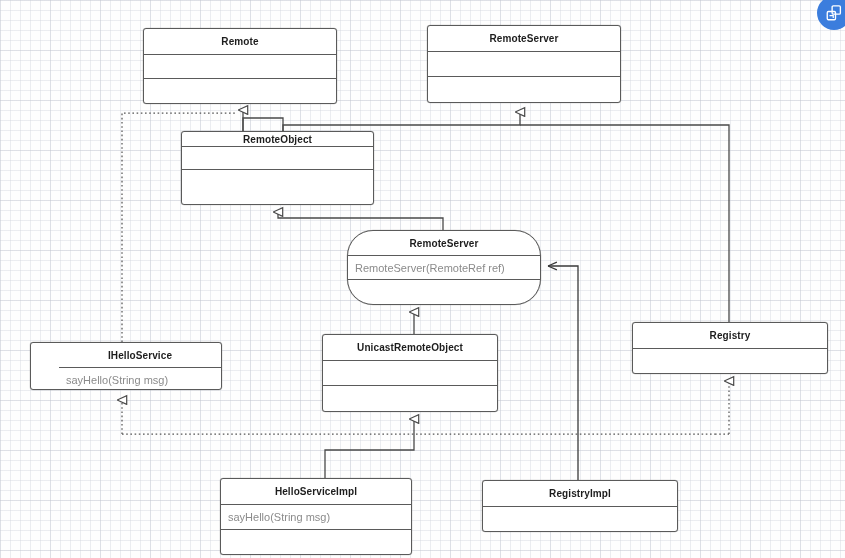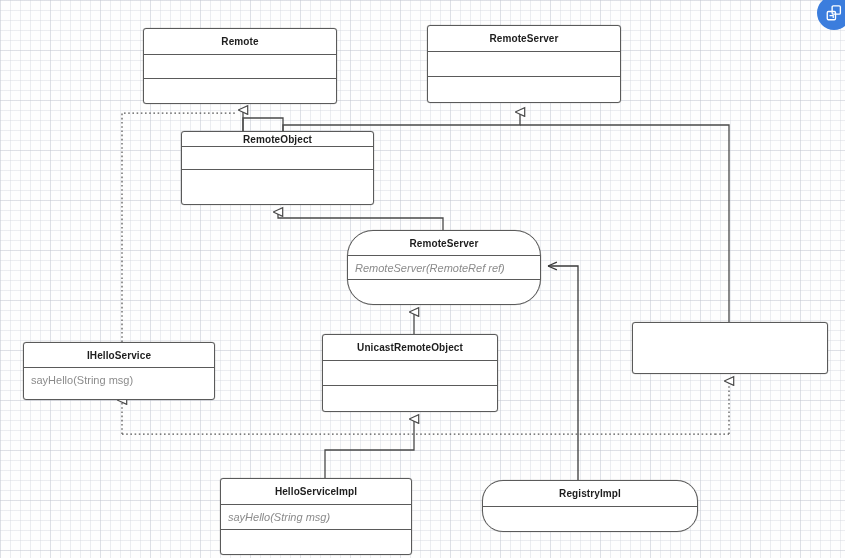--- a/index.html
+++ b/index.html
@@ -56,21 +56,20 @@
     box-sizing: border-box;
     width: 100%;
     display: flex;
     align-items: center;
     padding-left: 7px;
     font-size: 11px;
     color: #8b8b8b;
   }
   .uml-compartment.divided {
     border-bottom: 1.3px solid #5a5a5a;
-    font-style: italic;
   }
   .badge-icon {
     position: absolute;
     right: -6px;
     top: -4px;
     width: 34px;
     height: 34px;
     border-radius: 50%;
     background: #3b7ddd;
     display: flex;
@@ -132,38 +131,39 @@
       <div class="uml-class" style="left: 181px; top: 131px; width: 193px; height: 74px;">
         <div class="uml-title" style="height: 15px;">RemoteObject</div>
         <div class="uml-compartment divided" style="height: 23px;"></div>
         <div class="uml-compartment" style="height: 23px;"></div>
       </div>
       <div class="uml-class" style="left: 347px; top: 230px; width: 194px; height: 75px; border-radius: 26px;">
         <div class="uml-title" style="height: 25px;">RemoteServer</div>
         <div class="uml-compartment divided" style="height: 24px;">RemoteServer(RemoteRef ref)</div>
         <div class="uml-compartment" style="height: 24px;"></div>
       </div>
-      <div class="uml-class" style="left: 23px; top: 342px; width: 192px; height: 58px;">
+      <div class="uml-class" style="left: 30px; top: 342px; width: 192px; height: 48px; padding-left: 28px;">
         <div class="uml-title" style="height: 25px;">IHelloService</div>
         <div class="uml-compartment" style="height: 24px;">sayHello(String msg)</div>
       </div>
       <div class="uml-class" style="left: 322px; top: 334px; width: 176px; height: 78px;">
         <div class="uml-title" style="height: 26px;">UnicastRemoteObject</div>
         <div class="uml-compartment divided" style="height: 25px;"></div>
         <div class="uml-compartment" style="height: 25px;"></div>
       </div>
       <div class="uml-class" style="left: 632px; top: 322px; width: 196px; height: 52px;">
+        <div class="uml-title" style="height: 26px;">Registry</div>
         <div class="uml-compartment" style="height: 24px;"></div>
       </div>
       <div class="uml-class" style="left: 220px; top: 478px; width: 192px; height: 77px;">
         <div class="uml-title" style="height: 26px;">HelloServiceImpl</div>
         <div class="uml-compartment divided" style="height: 24.5px;">sayHello(String msg)</div>
         <div class="uml-compartment" style="height: 24.5px;"></div>
       </div>
-      <div class="uml-class" style="left: 482px; top: 480px; width: 216px; height: 52px; border-radius: 21px;">
+      <div class="uml-class" style="left: 482px; top: 480px; width: 196px; height: 52px;">
         <div class="uml-title" style="height: 26px;">RegistryImpl</div>
         <div class="uml-compartment" style="height: 24px;"></div>
       </div>
     </div>
 
   <div class="badge-icon">
     <svg width="18" height="18" viewBox="0 0 24 24" aria-hidden="true">
       <rect x="9.5" y="2.5" width="11" height="11" rx="1.6" fill="none" stroke="#ffffff" stroke-width="1.8"></rect>
       <rect x="3" y="10" width="11" height="11" rx="1.6" fill="none" stroke="#ffffff" stroke-width="1.8"></rect>
       <path d="M 6 15.5 L 11 15.5 L 11 18.5" fill="none" stroke="#ffffff" stroke-width="1.6"></path>

